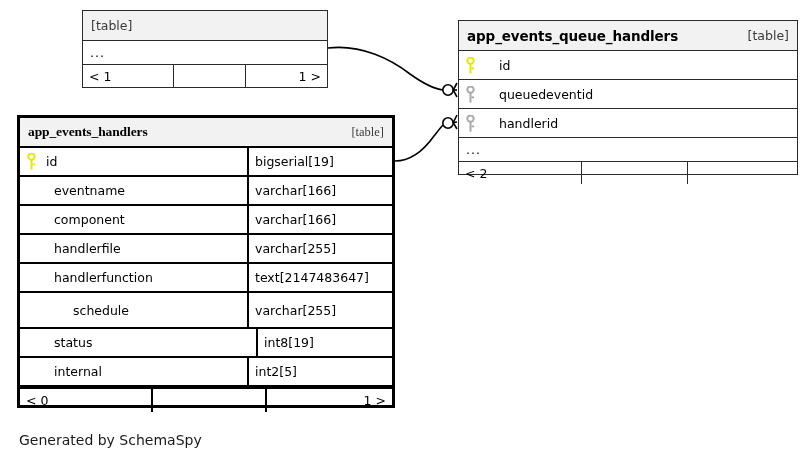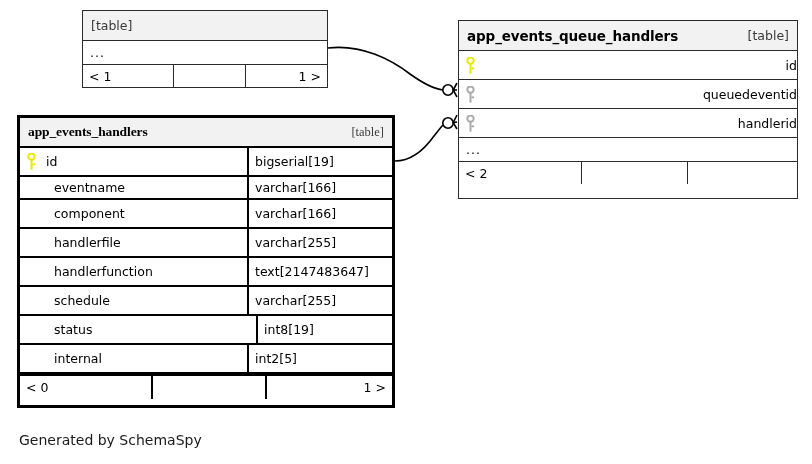--- a/index.html
+++ b/index.html
@@ -113,21 +113,21 @@
     <div class="row" style="height:24px;">
       <span class="dots">...</span>
     </div>
     <div class="tfoot" style="height:22px;">
       <div class="fc left" style="width:90px;">&lt; 1</div>
       <div class="fc" style="width:72px;"></div>
       <div class="fc right" style="flex:1 1 auto;">1 &gt;</div>
     </div>
   </div>
 
-  <div class="tbl" id="tbl-qh" style="left:458px;top:20px;width:340px;height:179px;text-align:right;">
+  <div class="tbl" id="tbl-qh" style="left:458px;top:20px;width:340px;height:155px;">
     <div class="thead" style="height:30px;">
       <span class="tname">app_events_queue_handlers</span>
       <span class="ttag">[table]</span>
     </div>
 
     <div class="row" style="height:29px;">
       <span class="c-key">
         <svg class="keyico" width="9" height="17" viewBox="0 0 9 17" xmlns="http://www.w3.org/2000/svg">
           <circle cx="4.5" cy="3.6" r="3.2" fill="none" stroke="#e8e800" stroke-width="2"></circle>
           <rect x="3.5" y="6.4" width="2" height="10.2" fill="#e8e800"></rect>
@@ -181,21 +181,21 @@
         <svg class="keyico" width="9" height="17" viewBox="0 0 9 17" xmlns="http://www.w3.org/2000/svg">
           <circle cx="4.5" cy="3.6" r="3.2" fill="none" stroke="#e8e800" stroke-width="2"></circle>
           <rect x="3.5" y="6.4" width="2" height="10.2" fill="#e8e800"></rect>
           <rect x="5.5" y="10.4" width="2.6" height="1.9" fill="#e8e800"></rect>
         </svg>
       </span>
       <span class="c-name" style="padding-left:4px;">id</span>
       <span class="c-type" style="width:145px;">bigserial[19]</span>
     </div>
 
-    <div class="row" style="height:23px;">
+    <div class="row" style="height:29px;">
       <span class="c-key"></span>
       <span class="c-name" style="padding-left:12px;">eventname</span>
       <span class="c-type" style="width:145px;">varchar[166]</span>
     </div>
 
     <div class="row" style="height:29px;">
       <span class="c-key"></span>
       <span class="c-name" style="padding-left:12px;">component</span>
       <span class="c-type" style="width:145px;">varchar[166]</span>
     </div>
@@ -205,21 +205,21 @@
       <span class="c-name" style="padding-left:12px;">handlerfile</span>
       <span class="c-type" style="width:145px;">varchar[255]</span>
     </div>
 
     <div class="row" style="height:29px;">
       <span class="c-key"></span>
       <span class="c-name" style="padding-left:12px;">handlerfunction</span>
       <span class="c-type" style="width:145px;">text[2147483647]</span>
     </div>
 
-    <div class="row" style="height:29px;">
+    <div class="row" style="height:36px;gap:19px;">
       <span class="c-key"></span>
       <span class="c-name" style="padding-left:12px;">schedule</span>
       <span class="c-type" style="width:145px;">varchar[255]</span>
     </div>
 
     <div class="row" style="height:29px;">
       <span class="c-key"></span>
       <span class="c-name" style="padding-left:12px;">status</span>
       <span class="c-type" style="width:136px;">int8[19]</span>
     </div>

